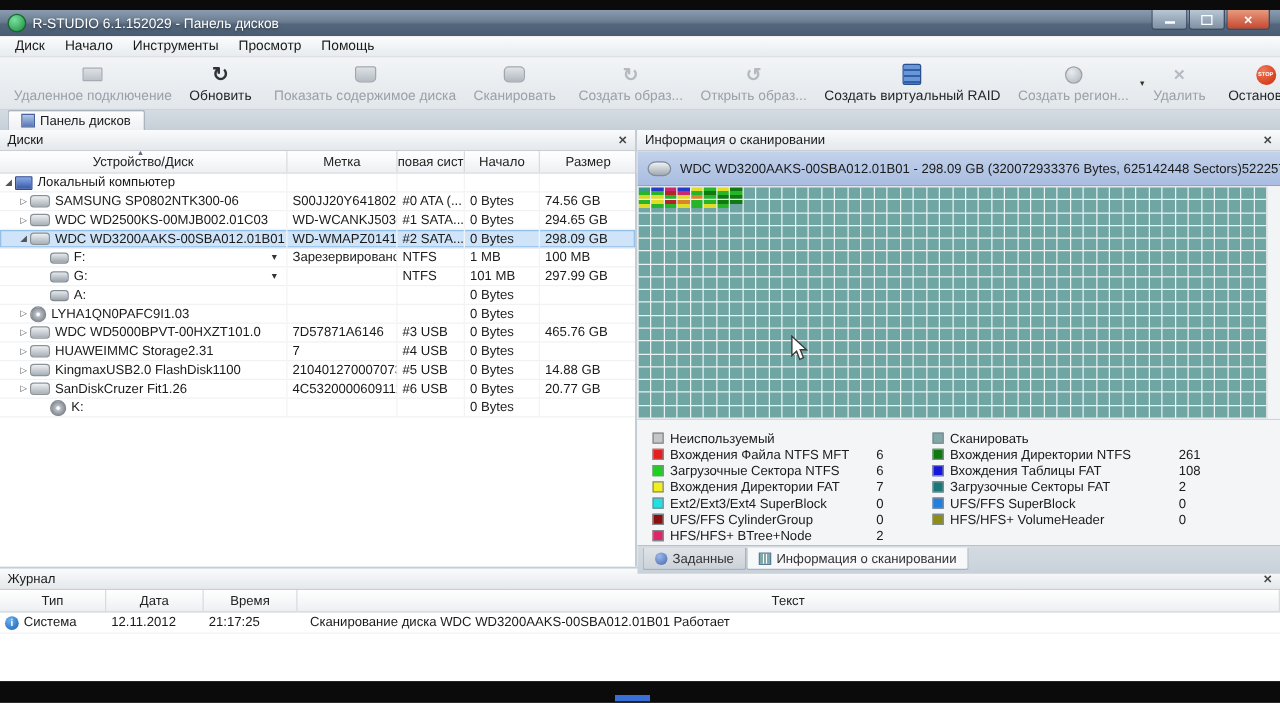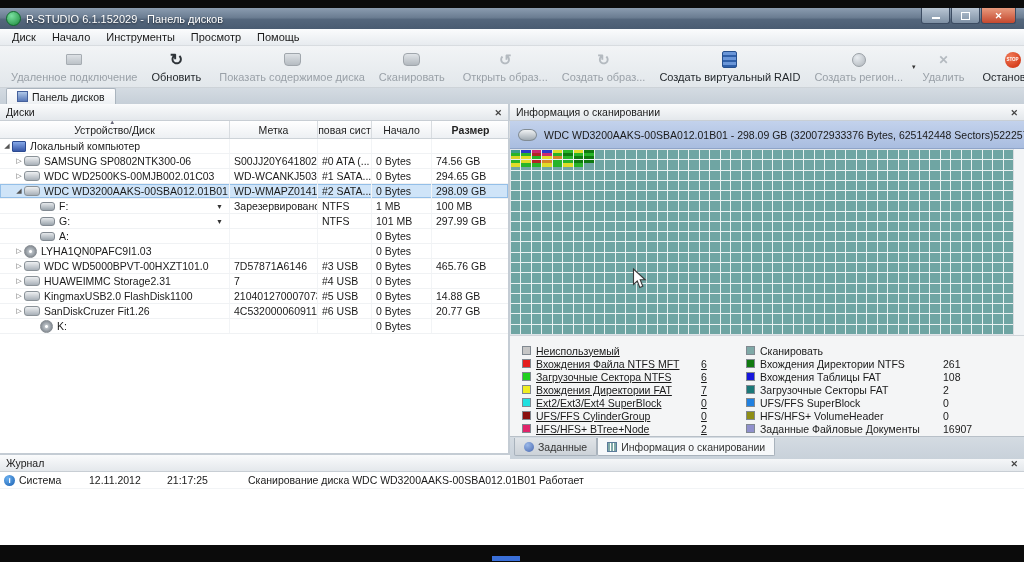--- a/index.html
+++ b/index.html
@@ -84,21 +84,21 @@
   .infobar{height:27px;flex:0 0 27px;background:linear-gradient(#c3d2ec,#a9bde0);border-bottom:1px solid #8fa4c8;
            display:flex;align-items:center;gap:7px;padding:0 8px;font-size:10.5px;white-space:nowrap;overflow:hidden;}
   .disk3d-icon{width:17px;height:10px;flex:0 0 auto;background:linear-gradient(#f0f2f4,#a0aab2);border:1px solid #828c94;border-radius:50%/70%;}
   .scanwrap{height:186px;flex:0 0 186px;position:relative;background:#dfe5e9;}
   .scangrid{position:absolute;left:1px;top:1px;right:11px;bottom:1px;display:grid;gap:1px;background:#eaf2f2;}
   .gcell{background:#6fa5a3;}
   .scanscroll{position:absolute;right:0;top:0;width:10px;bottom:0;background:#f2f4f6;border-left:1px solid #d8dce0;}
 
   .legend{height:101px;flex:0 0 101px;background:#f4f5f6;border-top:1px solid #d0d5da;display:flex;padding:8px 0 0 12px;box-sizing:border-box;}
   .legcol{display:flex;flex-direction:column;}
-  .legcol.first{width:224px;flex:0 0 224px;text-decoration:underline;}
+  .legcol.first{width:224px;flex:0 0 224px;}
   .legitem{height:13px;display:flex;align-items:center;gap:5px;font-size:10.5px;}
   .legswatch{width:9px;height:9px;flex:0 0 9px;border:1px solid #808890;box-sizing:border-box;}
   .leglabel{white-space:nowrap;overflow:hidden;}
   .legcol.first .leglabel{width:160px;flex:0 0 160px;}
   .legcol.second .leglabel{width:178px;flex:0 0 178px;}
   .legcount{white-space:nowrap;}
 
   .btabs{height:22px;flex:0 0 22px;background:linear-gradient(#d4dbe2,#c8d1da);display:flex;align-items:flex-start;padding-left:4px;border-top:1px solid #b8c0c8;}
   .btab{height:17px;margin-top:1px;display:flex;align-items:center;gap:4px;padding:0 9px;font-size:10.5px;
         background:linear-gradient(#e0e4e8,#ccd2d8);border:1px solid #a8b2bc;border-top:none;border-radius:0 0 2px 2px;color:#333;}
@@ -162,26 +162,26 @@
         <div class="tbtn disabled">
           <span class="tbico disk-content-icon"></span>
           <span class="tlabel">Показать содержимое диска</span>
         </div>
         <div class="tbtn disabled">
           <span class="tbico scan-icon"></span>
           <span class="tlabel">Сканировать</span>
         </div>
         <span class="tsep"></span>
         <div class="tbtn disabled">
+          <span class="tbico create-image-icon"></span>
+          <span class="tlabel">Создать образ...</span>
+        </div>
+        <div class="tbtn disabled">
           <span class="tbico open-image-icon"></span>
           <span class="tlabel">Открыть образ...</span>
-        </div>
-        <div class="tbtn disabled">
-          <span class="tbico create-image-icon"></span>
-          <span class="tlabel">Создать образ...</span>
         </div>
         <div class="tbtn">
           <span class="tbico raid-icon"></span>
           <span class="tlabel">Создать виртуальный RAID</span>
         </div>
         <div class="tbtn disabled">
           <span class="tbico create-region-icon"></span>
           <span class="tlabel">Создать регион...</span>
         </div>
         <span class="dd-arrow">▾</span>
@@ -208,21 +208,21 @@
       <div class="left-panel">
         <div class="panel-title">
           <span>Диски</span>
           <span class="panel-close"></span>
         </div>
         <div class="colheaders" id="disk-colheaders">
             <div class="colh sorted" style="width: 230px; flex: 0 0 230px;">Устройство/Диск</div>
             <div class="colh" style="width: 88px; flex: 0 0 88px;">Метка</div>
             <div class="colh" style="width: 54px; flex: 0 0 54px;">повая сист</div>
             <div class="colh" style="width: 60px; flex: 0 0 60px;">Начало</div>
-            <div class="colh" style="width: 78px; flex: 0 0 78px; font-weight: bold;">Размер</div>
+            <div class="colh" style="width: 78px; flex: 0 0 78px;">Размер</div>
           </div>
         <div class="drows" id="disk-rows">
             <div class="drow">
               <div class="dcell" style="width: 230px; flex: 0 0 230px; padding-left: 2px;">
                 <span class="expander">◢</span>
                 <span class="tree-ico computer-icon"></span>
                 <span>Локальный компьютер</span>
               </div>
               <div class="dcell" style="width: 88px; flex: 0 0 88px;"></div>
               <div class="dcell" style="width: 54px; flex: 0 0 54px;"></div>
@@ -1306,25 +1306,20 @@
               <div class="legitem">
                 <span class="legswatch" style="background: rgb(32, 128, 224);"></span>
                 <span class="leglabel">UFS/FFS SuperBlock</span>
                 <span class="legcount">0</span>
               </div>
               <div class="legitem">
                 <span class="legswatch" style="background: rgb(142, 142, 22);"></span>
                 <span class="leglabel">HFS/HFS+ VolumeHeader</span>
                 <span class="legcount">0</span>
               </div>
-              <div class="legitem">
-                <span class="legswatch" style="background: rgb(144, 144, 204);"></span>
-                <span class="leglabel">Заданные Файловые Документы</span>
-                <span class="legcount">16907</span>
-              </div>
             </div>
         </div>
         <div class="btabs" id="bottom-tabs">
             <div class="btab">
               <span class="properties-icon"></span>
               <span>Заданные</span>
             </div>
             <div class="btab active">
               <span class="scan-info-icon"></span>
               <span>Информация о сканировании</span>
@@ -1332,20 +1327,26 @@
           </div>
       </div>
 
     </div>
 
     <div class="log-panel">
       <div class="panel-title">
         <span>Журнал</span>
         <span class="panel-close"></span>
       </div>
+      <div class="colheaders" id="log-colheaders">
+          <div class="colh" style="width: 85px; flex: 0 0 85px;">Тип</div>
+          <div class="colh" style="width: 78px; flex: 0 0 78px;">Дата</div>
+          <div class="colh" style="width: 75px; flex: 0 0 75px;">Время</div>
+          <div class="colh" style="flex: 1 1 0%;">Текст</div>
+        </div>
       <div id="log-rows">
           <div class="lrow">
             <div class="lcell" style="flex: 0 0 85px; width: 85px;">
               <span class="info-icon"></span>
               <span>Система</span>
             </div>
             <div class="lcell" style="flex: 0 0 78px; width: 78px;">12.11.2012</div>
             <div class="lcell" style="flex: 0 0 75px; width: 75px;">21:17:25</div>
             <div class="lcell" style="flex: 1 1 0%; padding-left: 10px;">Сканирование диска WDC WD3200AAKS-00SBA012.01B01 Работает</div>
           </div>

